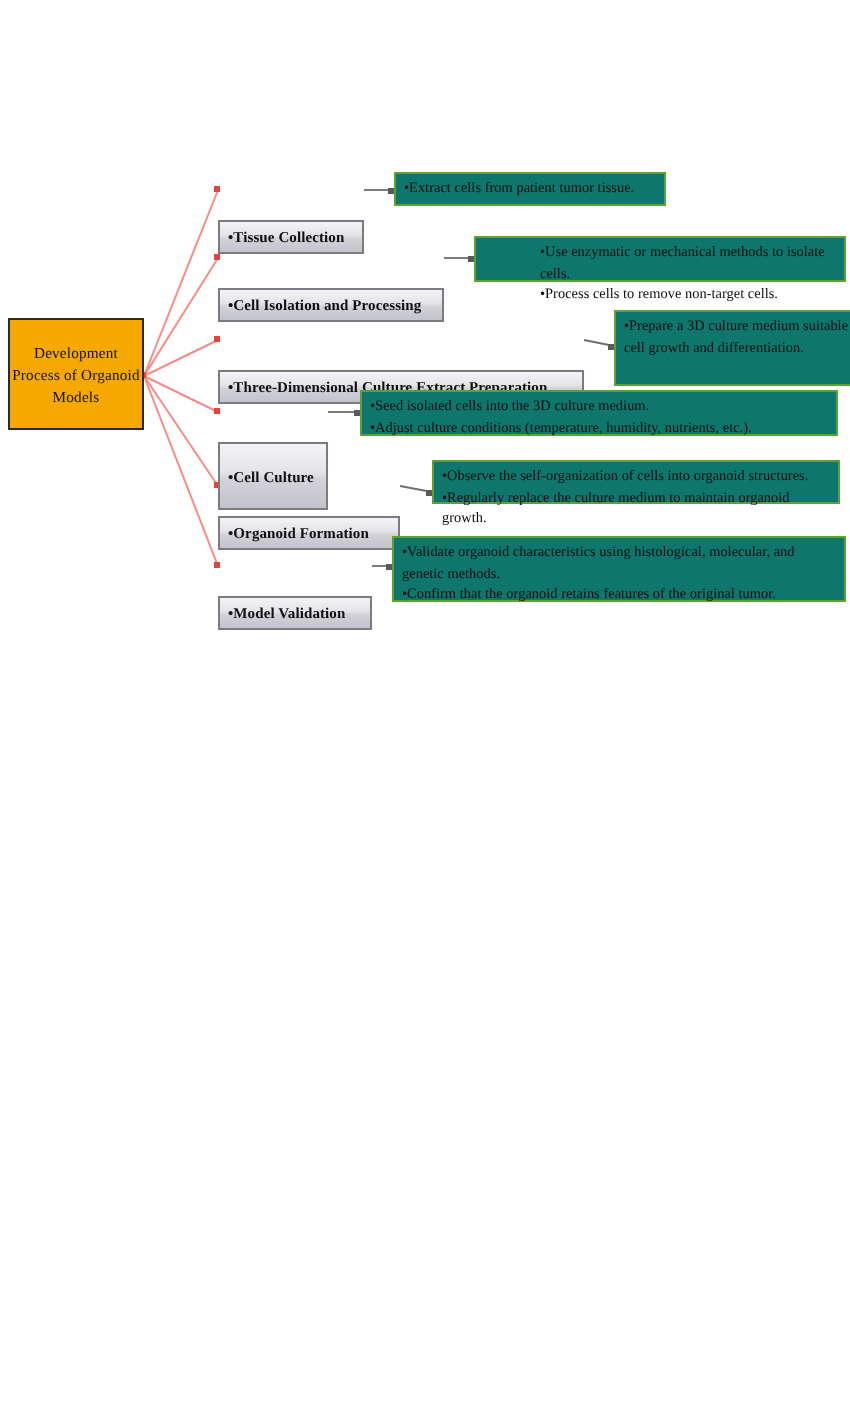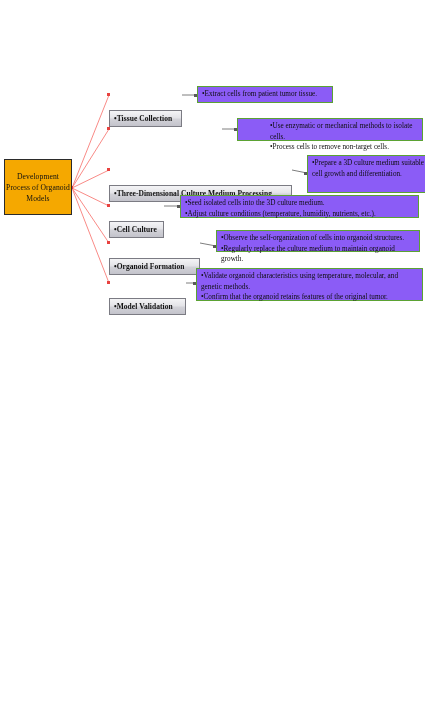--- a/index.html
+++ b/index.html
@@ -40,21 +40,21 @@
     color:#101010;
     padding-left:4px;
     white-space:nowrap;
     letter-spacing:0.05px;
     margin-top:24px;
   }
 
   
   .detail{
     position:absolute;
-    background:#8b5cf6;
+    background:#0f766e;
     border:1px solid #5ba233;
     box-sizing:border-box;
     font-size:7.2px;
     line-height:10.6px;
     color:#0d0d0d;
     padding:2px 3px 2px 4px;
     letter-spacing:0.02px;
   }
   .detail p{margin:0;}
 
@@ -98,24 +98,25 @@
   <div class="gdot" style="left:234px;top:128px;"></div>
   <div class="gdot" style="left:304px;top:172px;"></div>
   <div class="gdot" style="left:177px;top:205px;"></div>
   <div class="gdot" style="left:213px;top:245px;"></div>
   <div class="gdot" style="left:193px;top:282px;"></div>
 
   <div class="root-node">Development Process of Organoid Models</div>
 
   <div class="stage" style="left:109px;top:86px;width:73px;height:17px;">•Tissue Collection</div>
 
+  <div class="stage" style="left:109px;top:120px;width:113px;height:17px;">•Cell Isolation and Processing</div>
 
-  <div class="stage" style="left:109px;top:161px;width:183px;height:17px;">•Three-Dimensional Culture Medium Processing</div>
+  <div class="stage" style="left:109px;top:161px;width:183px;height:17px;">•Three-Dimensional Culture Extract Preparation</div>
 
-  <div class="stage" style="left:109px;top:197px;width:55px;height:17px;">•Cell Culture</div>
+  <div class="stage" style="left:109px;top:197px;width:55px;height:34px;">•Cell Culture</div>
 
   <div class="stage" style="left:109px;top:234px;width:91px;height:17px;text-align:right;">•Organoid Formation</div>
 
   <div class="stage" style="left:109px;top:274px;width:77px;height:17px;">•Model Validation</div>
 
   <div class="detail" style="left:197px;top:86px;width:136px;height:17px;display:flex;align-items:center;">
     <p>•Extract cells from patient tumor tissue.</p>
   </div>
 
   <div class="detail" style="left:237px;top:118px;width:186px;height:23px;padding-left:32px;">
@@ -131,17 +132,17 @@
     <p>•Seed isolated cells into the 3D culture medium.</p>
     <p>•Adjust culture conditions (temperature, humidity, nutrients, etc.).</p>
   </div>
 
   <div class="detail" style="left:216px;top:230px;width:204px;height:22px;">
     <p>•Observe the self-organization of cells into organoid structures.</p>
     <p>•Regularly replace the culture medium to maintain organoid growth.</p>
   </div>
 
   <div class="detail" style="left:196px;top:268px;width:227px;height:33px;">
-    <p>•Validate organoid characteristics using temperature, molecular, and genetic methods.</p>
+    <p>•Validate organoid characteristics using histological, molecular, and genetic methods.</p>
     <p>•Confirm that the organoid retains features of the original tumor.</p>
   </div>
 
 </div>
 
 </body></html>

